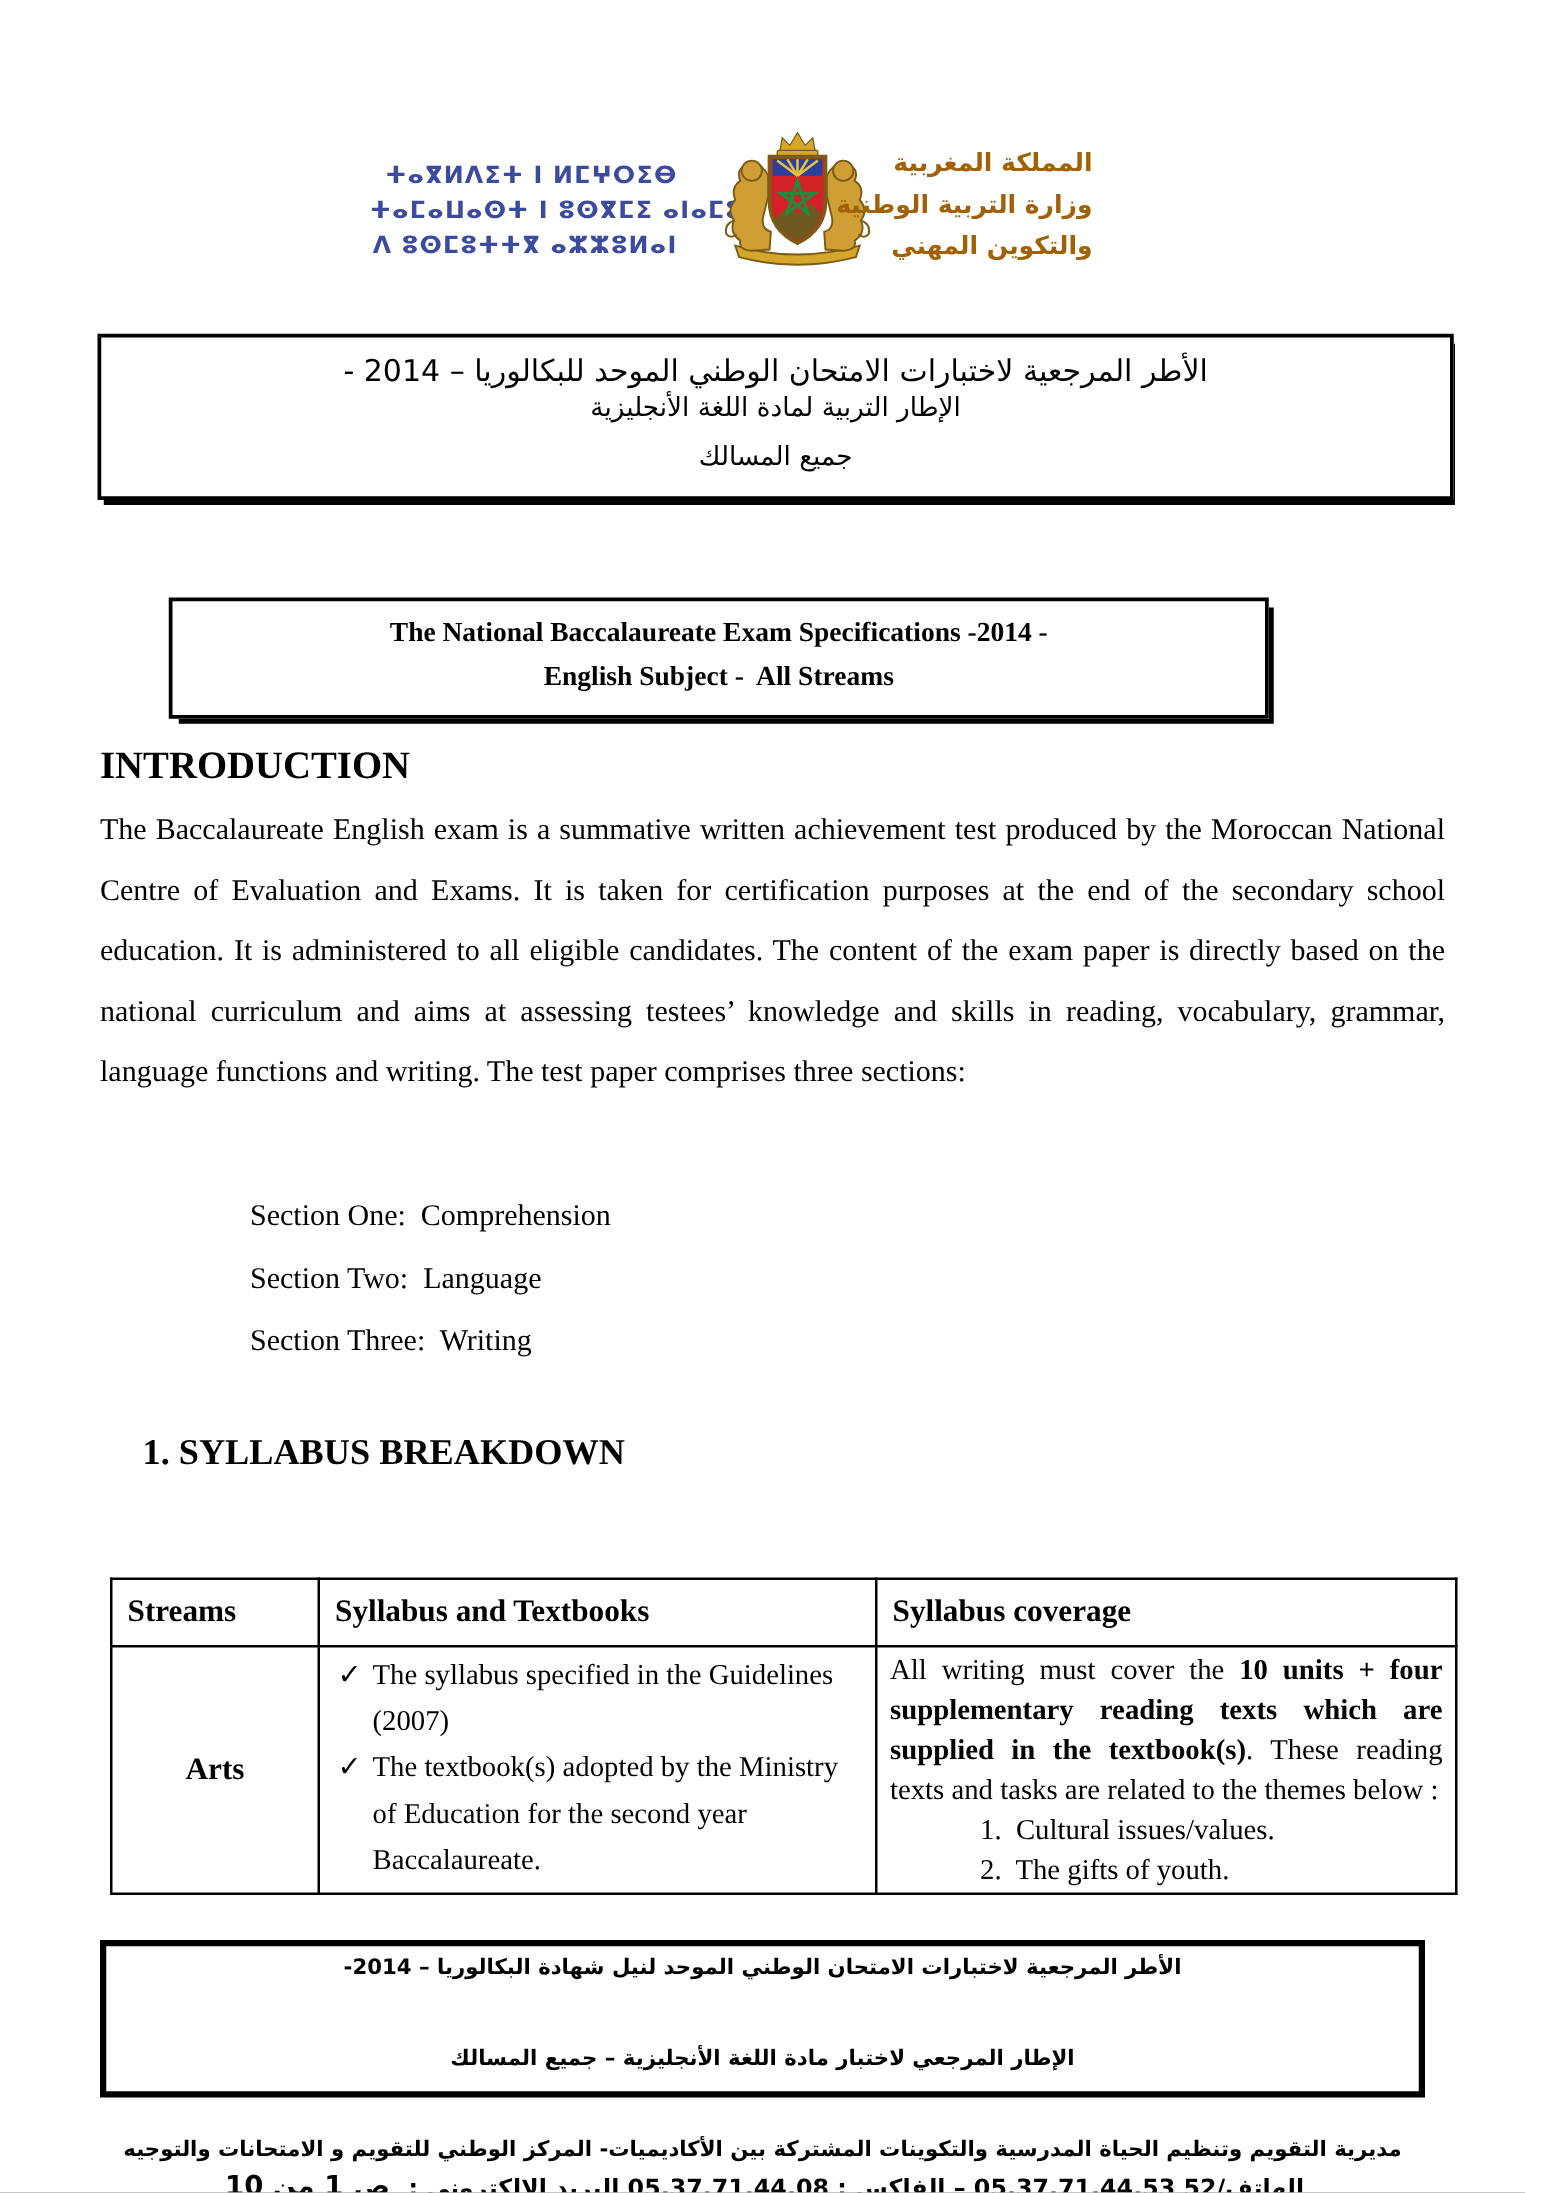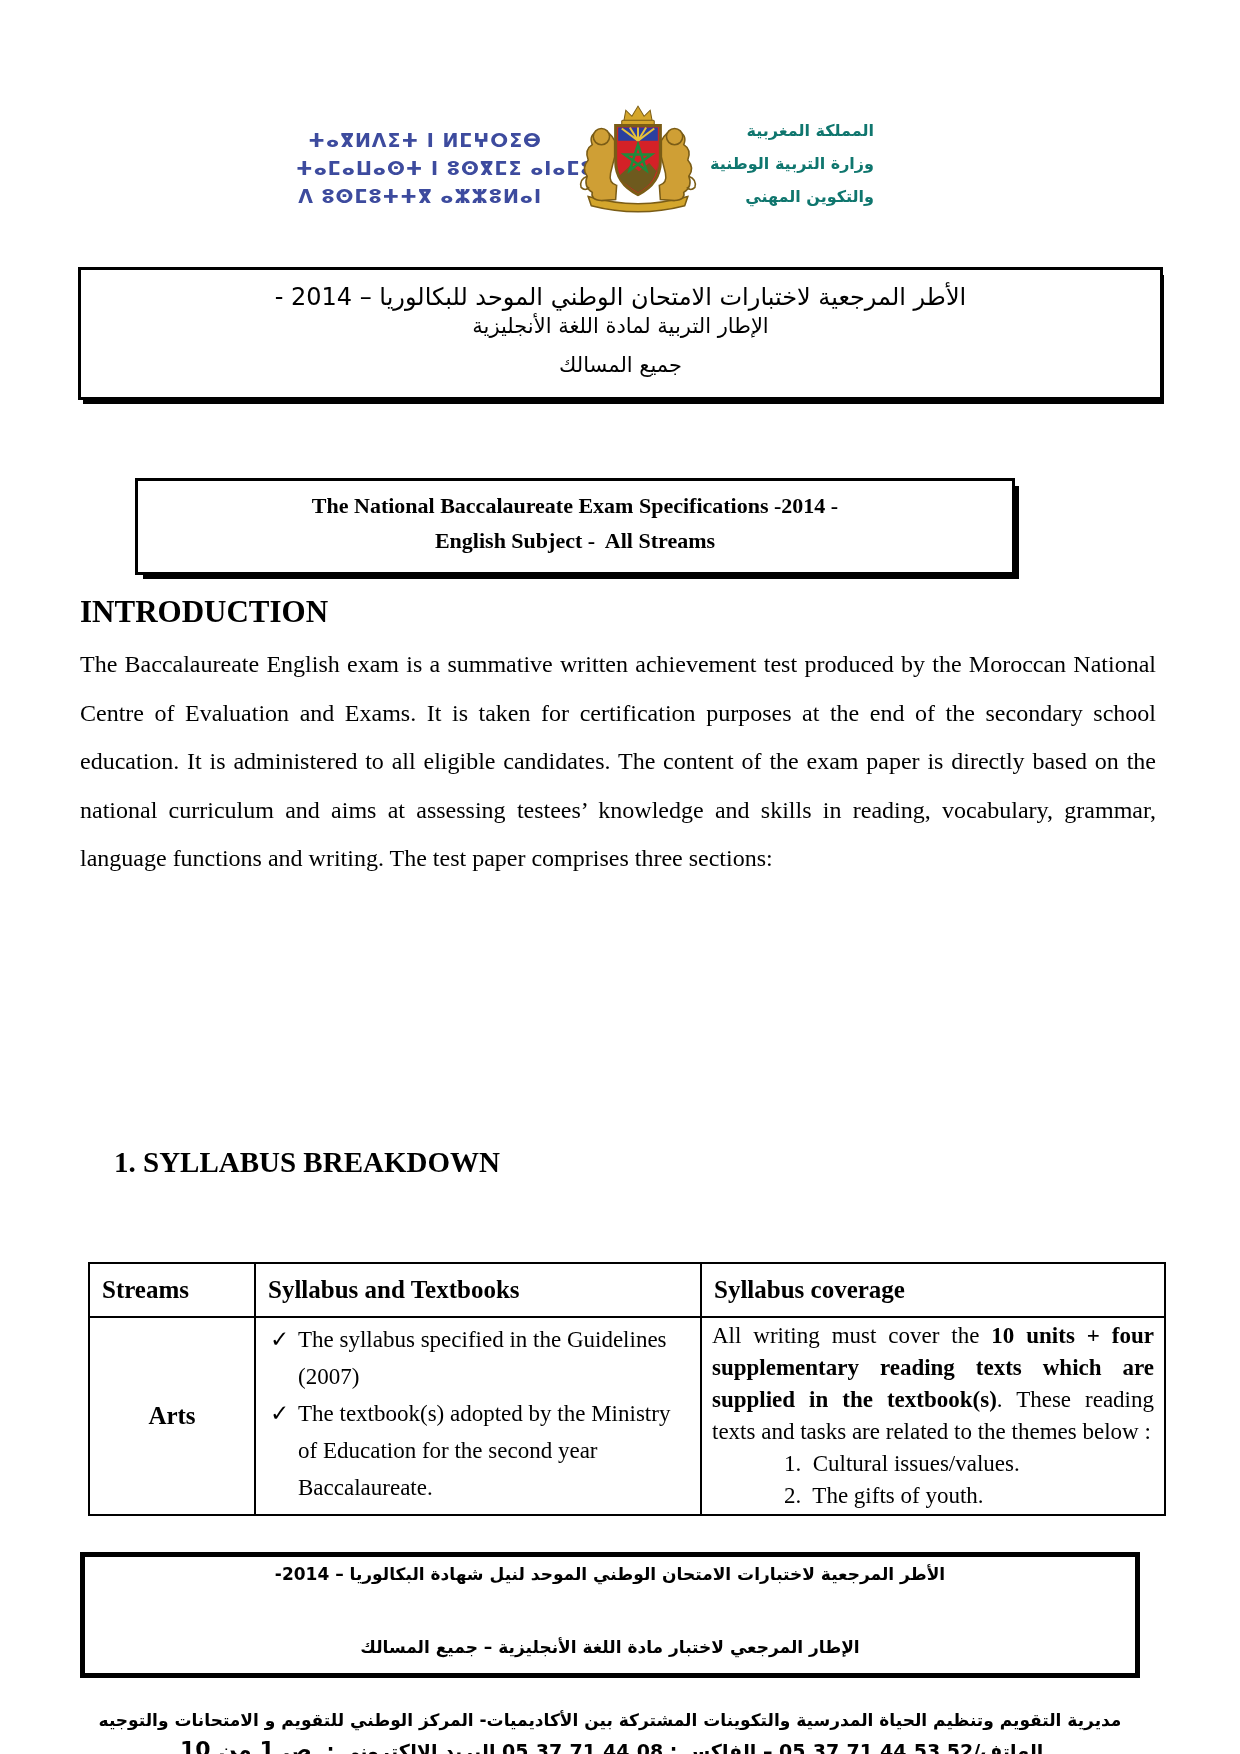--- a/index.html
+++ b/index.html
@@ -12,21 +12,21 @@
   .tifinagh{
     position:absolute;left:296px;top:126px;width:246px;text-align:right;
     font-family:"DejaVu Sans",sans-serif;font-weight:bold;
     font-size:19px;line-height:28px;letter-spacing:1px;color:#3d4b9e;
     white-space:nowrap;
   }
   .crest{position:absolute;left:575px;top:104px;width:126px;height:116px;}
   .ministry{
     position:absolute;right:366px;top:114px;text-align:right;direction:rtl;
     font-family:"DejaVu Sans",sans-serif;font-weight:bold;
-    font-size:16px;line-height:33px;color:#0f766e;white-space:nowrap;
+    font-size:20px;line-height:33px;color:#a16207;white-space:nowrap;
   }
   
   .notice-box{
     position:absolute;left:78px;top:267px;width:1079px;height:127px;
     border:3px solid #000;box-shadow:3px 6px 0 -2px #000;
     text-align:center;font-family:"DejaVu Sans",sans-serif;font-weight:normal;
   }
   .notice-l1{margin-top:13px;font-size:24px;direction:rtl;}
   .notice-l2{margin-top:3px;font-size:21px;direction:rtl;}
   .notice-l3{margin-top:15px;font-size:21px;direction:rtl;}
@@ -152,20 +152,25 @@
   </div>
 
   <div class="title-box">
     <div class="title-line">The National Baccalaureate Exam Specifications -2014 -</div>
     <div class="title-line">English Subject -  All Streams</div>
   </div>
 
   <div class="intro-heading">INTRODUCTION</div>
   <div class="intro-paragraph">The Baccalaureate English exam is a summative written achievement test produced by the Moroccan National Centre of Evaluation and Exams. It is taken for certification purposes at the end of the secondary school education. It is administered to all eligible candidates. The content of the exam paper is directly based on the national curriculum and aims at assessing testees’ knowledge and skills in reading, vocabulary, grammar, language functions and writing. The test paper comprises three sections:</div>
 
+  <div class="section-list">
+    <div class="section-item">Section One:  Comprehension</div>
+    <div class="section-item">Section Two:  Language</div>
+    <div class="section-item">Section Three:  Writing</div>
+  </div>
 
   <div class="syllabus-heading">1. SYLLABUS BREAKDOWN</div>
 
   <table class="syllabus">
     <colgroup>
         <col style="width:166px">
         <col style="width:446px">
         <col style="width:464px">
       </colgroup>
     <thead>

